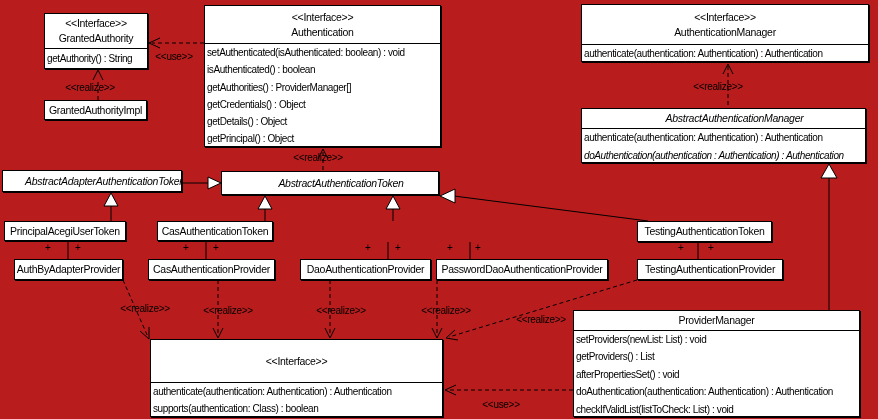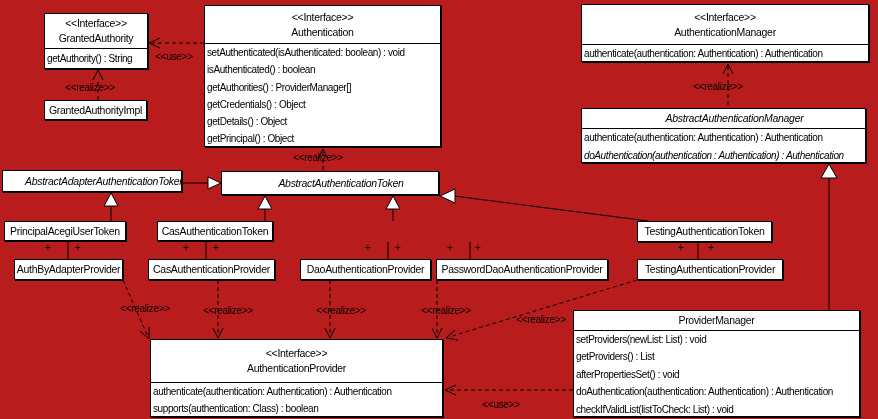--- a/index.html
+++ b/index.html
@@ -176,21 +176,20 @@
   </div>
   <div class="box" style="left:637px;top:259px;width:146px;height:21px">
     <div class="hdr" style="height:100%">
       <div class="cname">TestingAuthenticationProvider</div>
     </div>
   </div>
 
   <div class="box" style="left:150px;top:339px;width:293px;height:78px">
     <div class="hdr" style="height:42px">
       <div class="stereo">&lt;&lt;Interface&gt;&gt;</div>
-      <div class="cname">AuthenticationProvider</div>
     </div>
     <div class="methods" style="line-height:17px">
       <div class="m">authenticate(authentication: Authentication) : Authentication</div>
       <div class="m">supports(authentication: Class) : boolean</div>
     </div>
   </div>
 
   <div class="box" style="left:573px;top:310px;width:287px;height:107px">
     <div class="hdr" style="height:19px">
       <div class="cname">ProviderManager</div>

